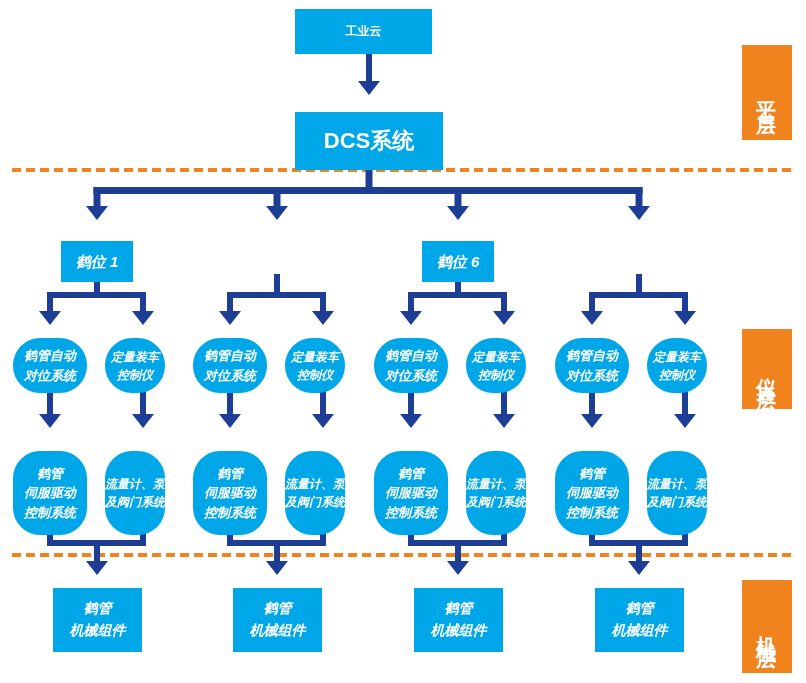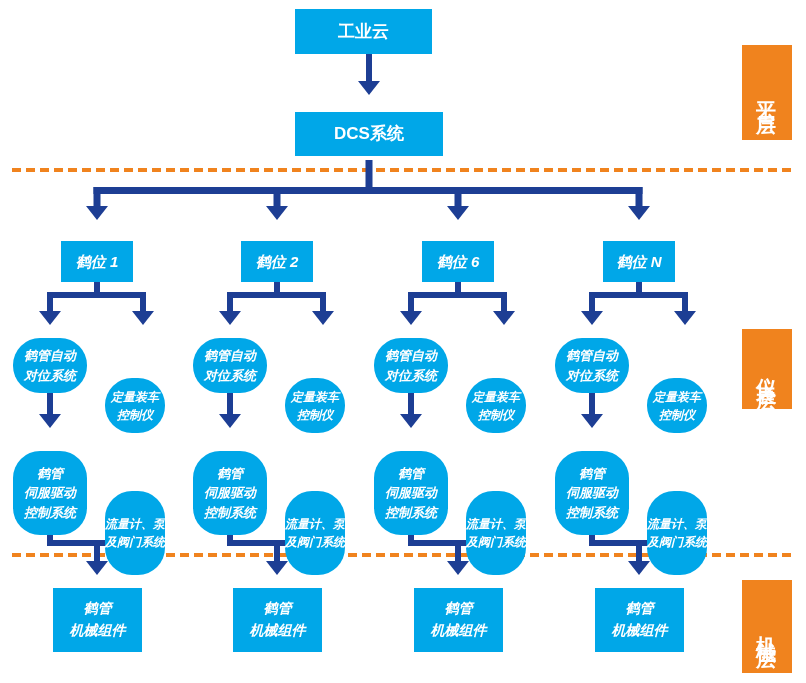--- a/index.html
+++ b/index.html
@@ -24,33 +24,33 @@
   .box{
     position:absolute;
     background:var(--box);
     color:var(--boxtext);
     display:flex;align-items:center;justify-content:center;
     text-align:center;
     font-weight:bold;
     white-space:pre-line;
     line-height:1.4;
   }
-  .cloud{left:295px;top:9px;width:137px;height:45px;font-size:17px;}
-  .dcs{left:295px;top:112px;width:148px;height:44px;font-size:17px;}
+  .cloud{left:295px;top:9px;width:137px;height:45px;font-size:12px;}
+  .dcs{left:295px;top:112px;width:148px;height:58px;font-size:22px;}
 
   .branch{position:absolute;top:8px;width:152px;height:683px;font-style:italic;}
   .branch.b0{left:13px;}
   .branch.b1{left:193px;}
   .branch.b2{left:374px;}
   .branch.b3{left:555px;}
 
   .crane{left:48px;top:233px;width:72px;height:41px;font-size:15px;}
   .child{top:330px;height:55px;font-size:13px;line-height:1.5;border-radius:27px;}
   .child.cleft{left:0;width:74px;}
-  .child.cright{left:92px;width:60px;font-size:12px;margin-top:40px;}
+  .child.cright{left:92px;width:60px;font-size:12px;}
   .lower{top:443px;height:84px;}
   .mech{left:40px;top:580px;width:89px;height:64px;font-size:14px;line-height:1.55;}
 
   .layer-label{
     position:absolute;left:742px;width:50px;
     background:var(--layer);
     color:var(--boxtext);
     font-weight:bold;font-size:20px;
     display:flex;align-items:center;justify-content:center;
     writing-mode:vertical-rl;text-orientation:upright;
@@ -128,21 +128,20 @@
     <div class="box child cleft lower">鹤管
 伺服驱动
 控制系统</div>
     <div class="box child cright lower">流量计、泵
 及阀门系统</div>
     <div class="box mech">鹤管
 机械组件</div>
   </div>
 
   <div class="branch b1">
-    <div class="box crane">鹤位 2</div>
     <div class="box child cleft">鹤管自动
 对位系统</div>
     <div class="box child cright">定量装车
 控制仪</div>
     <div class="box child cleft lower">鹤管
 伺服驱动
 控制系统</div>
     <div class="box child cright lower">流量计、泵
 及阀门系统</div>
     <div class="box mech">鹤管
@@ -158,21 +157,20 @@
     <div class="box child cleft lower">鹤管
 伺服驱动
 控制系统</div>
     <div class="box child cright lower">流量计、泵
 及阀门系统</div>
     <div class="box mech">鹤管
 机械组件</div>
   </div>
 
   <div class="branch b3">
-    <div class="box crane">鹤位 N</div>
     <div class="box child cleft">鹤管自动
 对位系统</div>
     <div class="box child cright">定量装车
 控制仪</div>
     <div class="box child cleft lower">鹤管
 伺服驱动
 控制系统</div>
     <div class="box child cright lower">流量计、泵
 及阀门系统</div>
     <div class="box mech">鹤管

